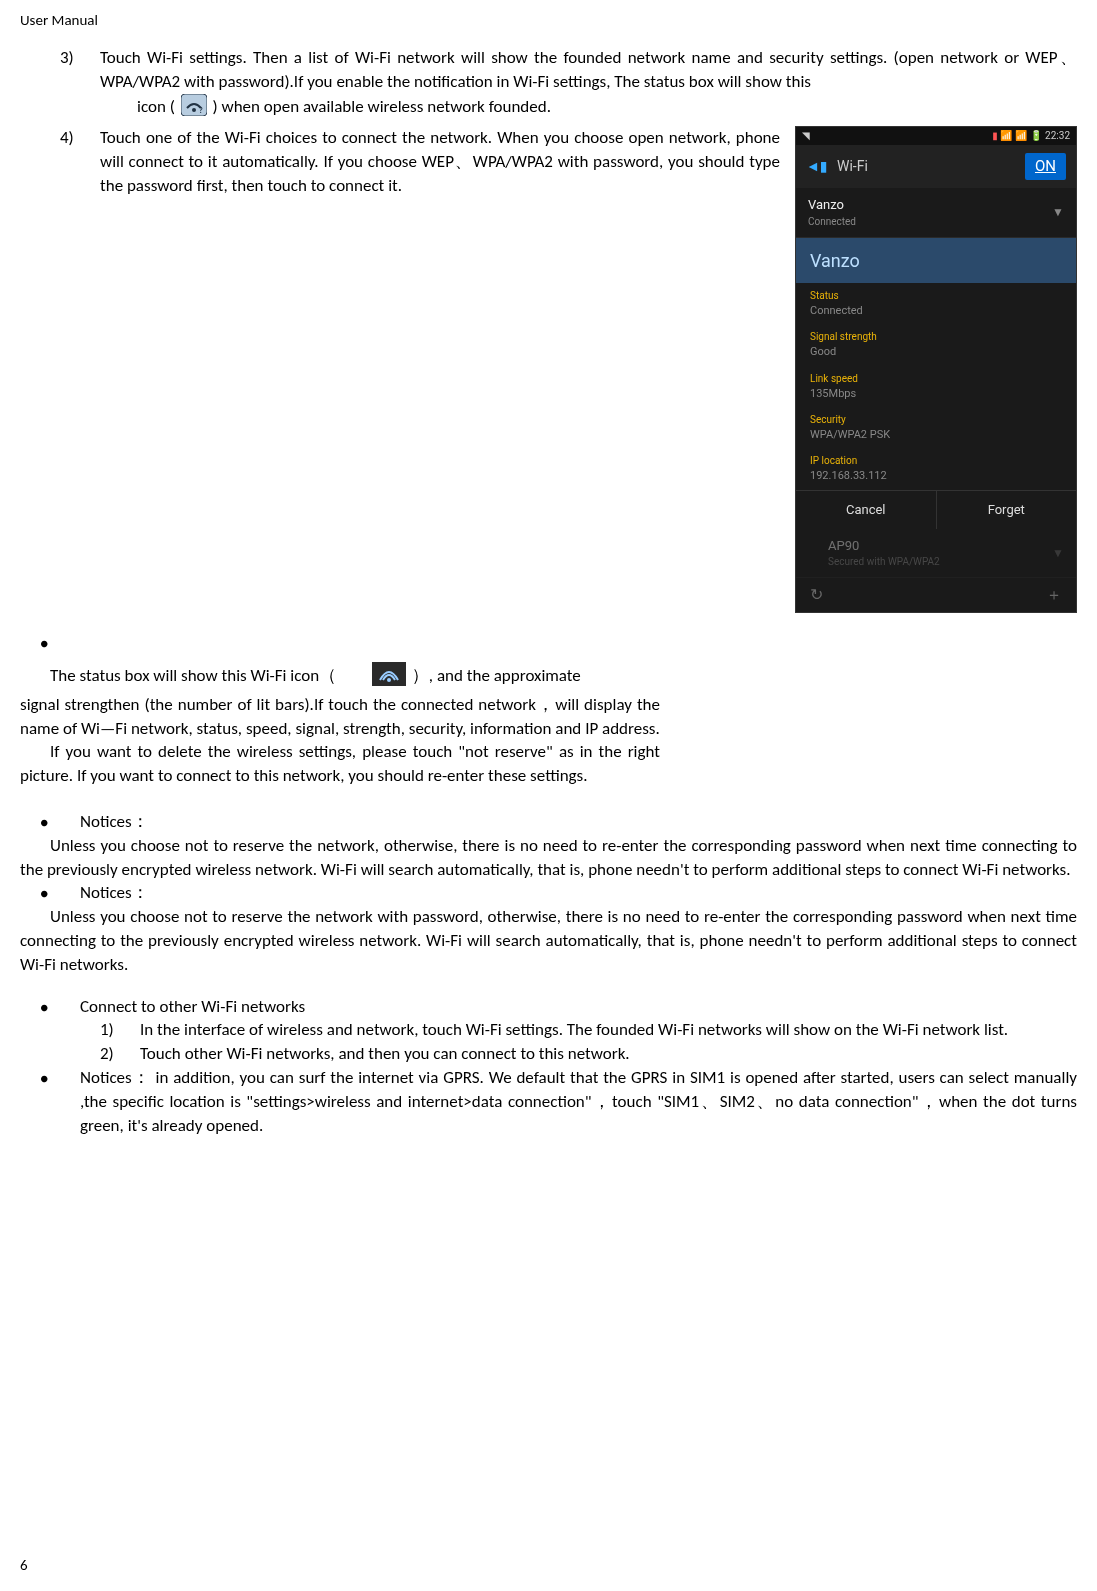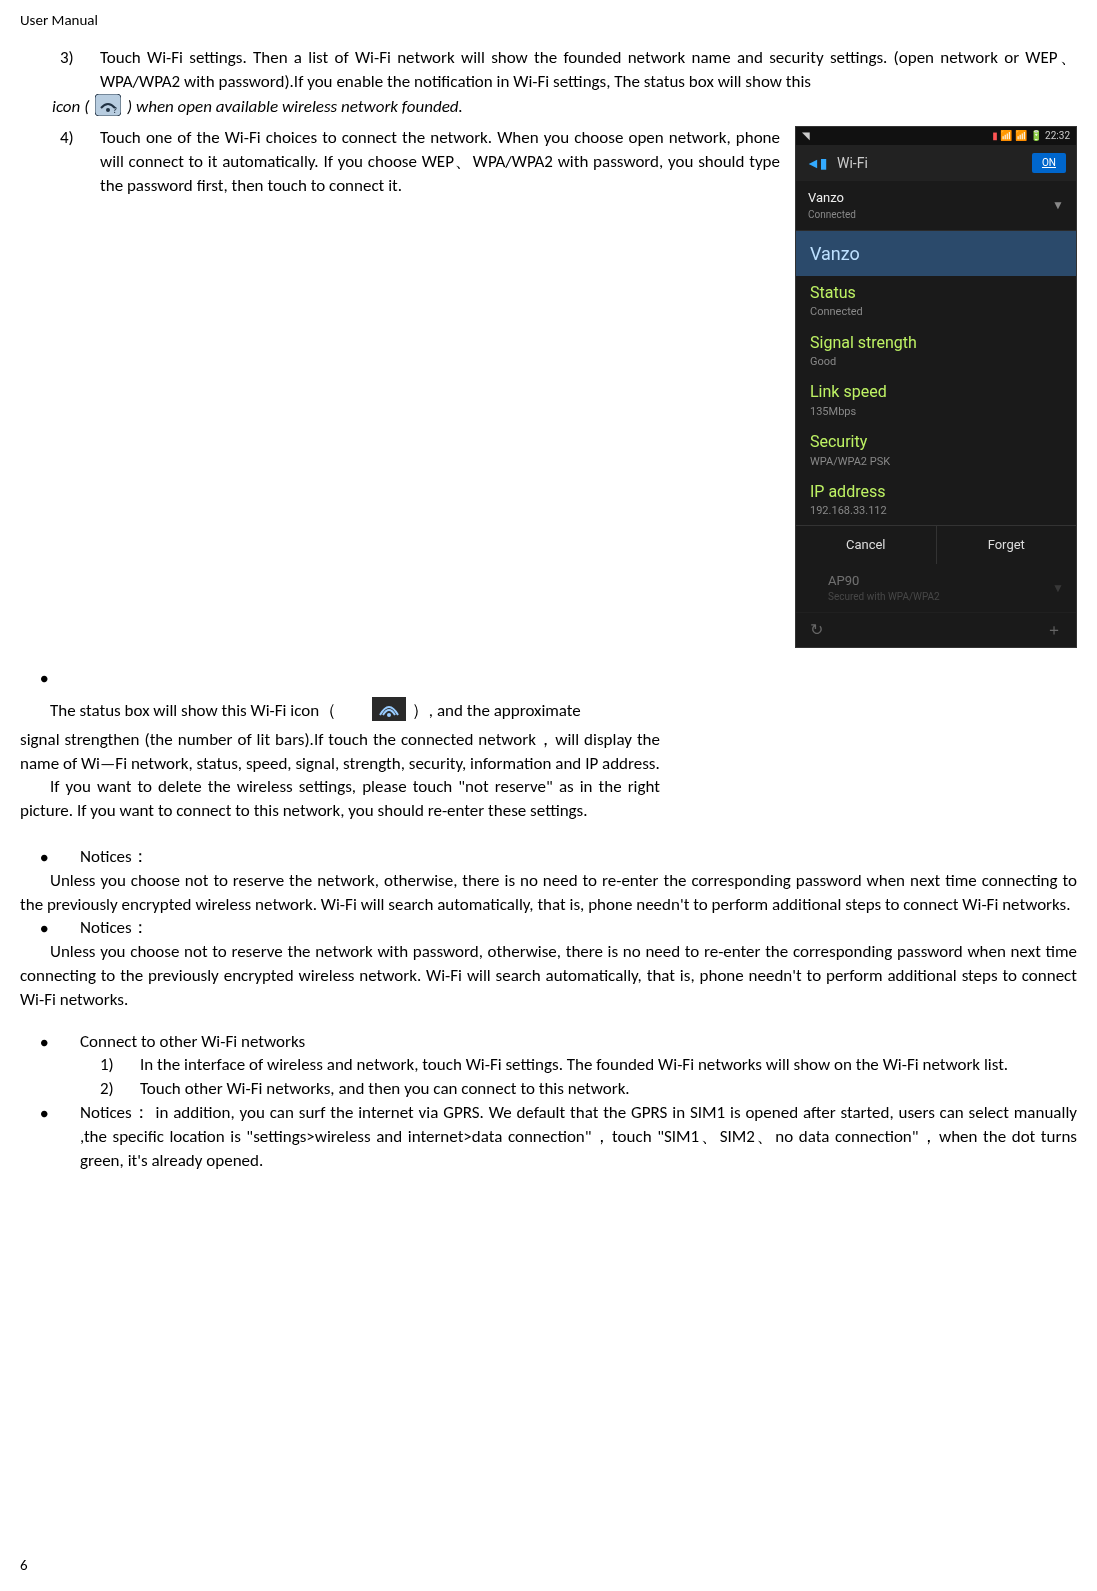--- a/index.html
+++ b/index.html
@@ -32,23 +32,22 @@
   .sub-ol-row {
     display: flex;
     margin-left: 80px;
     text-align: justify;
   }
   .sub-ol-num {
     width: 40px;
     flex-shrink: 0;
   }
   .indent-cont {
-    margin-left: 32px;
-    text-align: justify;
-    font-style: italic;
+    margin-left: 117px;
+    text-align: justify;
   }
   .bullet-row {
     display: flex;
     margin-left: 20px;
   }
   .bullet {
     width: 40px;
     flex-shrink: 0;
     font-size: 14px;
     padding-top:3px;
@@ -92,21 +91,21 @@
     display:flex;
     justify-content:space-between;
     align-items:center;
     padding: 8px 10px;
     background: #222;
     font-size:14px;
   }
   .on-toggle {
     background:#06c;
     color:#fff;
-    font-size:10px;
+    font-size:15px;
     padding: 3px 10px;
     border-radius:2px;
     text-decoration:underline;
   }
   .wifi-item {
     display:flex;
     justify-content:space-between;
     align-items:center;
     padding: 8px 12px;
     border-bottom:1px solid #2a2a2a;
@@ -115,21 +114,21 @@
   .wifi-item .sub { color:#888; font-size:10px;}
   .dialog-title {
     background:#2b4a6b;
     color:#bde0ff;
     padding:10px 14px;
     font-size:18px;
   }
   .dialog-row {
     padding: 6px 14px;
   }
-  .dialog-row .lbl { color:#bef264; font-size:16px;}
+  .dialog-row .lbl { color:#eab308; font-size:10px;}
   .dialog-row .val { color:#888; font-size:11px;}
   .dialog-btns {
     display:flex;
     border-top:1px solid #333;
   }
   .dialog-btns > div {
     flex:1;
     text-align:center;
     padding:10px 0;
     font-size:13px;
@@ -205,21 +204,21 @@
       </div>
       <div class="dialog-row">
         <div class="lbl">Link speed</div>
         <div class="val">135Mbps</div>
       </div>
       <div class="dialog-row">
         <div class="lbl">Security</div>
         <div class="val">WPA/WPA2 PSK</div>
       </div>
       <div class="dialog-row">
-        <div class="lbl">IP address</div>
+        <div class="lbl">IP location</div>
         <div class="val">192.168.33.112</div>
       </div>
       <div class="dialog-btns">
         <div>Cancel</div>
         <div>Forget</div>
       </div>
       <div class="wifi-item" style="opacity:.4;padding-left:32px;">
         <div>
           <div class="name">AP90</div>
           <div class="sub">Secured with WPA/WPA2</div>

